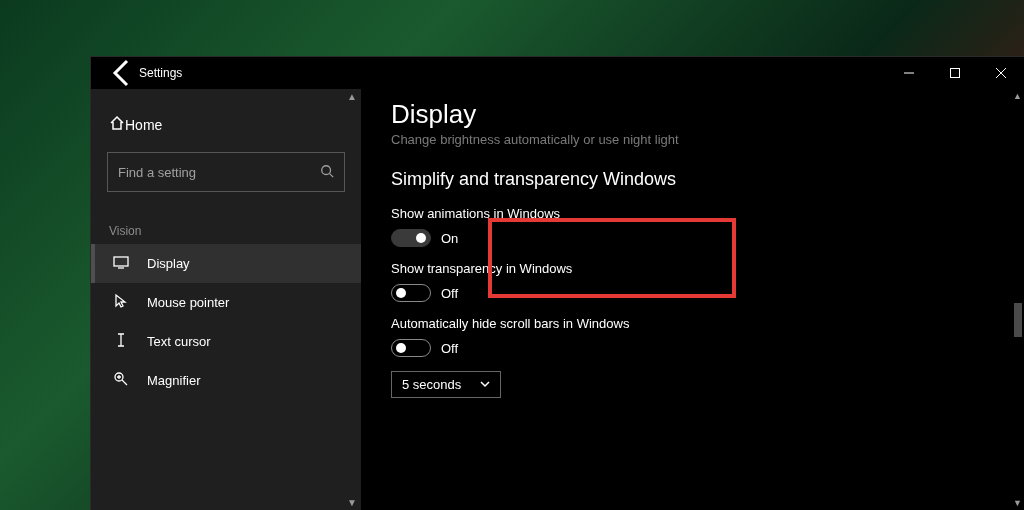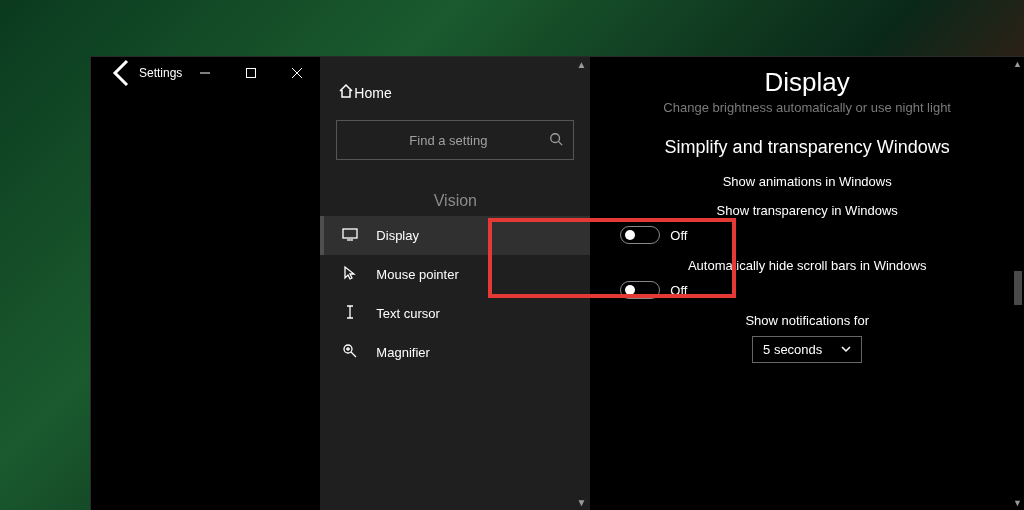--- a/index.html
+++ b/index.html
@@ -13,24 +13,23 @@
     }
     .window {
       position: absolute;
       top: 56px;
       left: 90px;
       right: 0;
       bottom: 0;
       background: #000;
       color: #fff;
       display: flex;
-      flex-direction: row;
+      flex-direction: column;
       border-top: 1px solid #2a2a2a;
       border-left: 1px solid #2a2a2a;
-      text-align: center;
     }
     .titlebar {
       height: 32px;
       display: flex;
       align-items: center;
       padding-left: 16px;
       background: #000;
     }
     .back-btn {
       width: 32px;
@@ -89,21 +88,21 @@
     .search-box .ph { flex: 1; }
     .search-box svg { width: 14px; height: 14px; stroke: #a0a0a0; fill: none; stroke-width: 1.5; }
     .sidebar-heading {
       padding: 4px 18px 18px 18px;
       font-size: 14px;
       font-weight: 600;
       color: #fff;
     }
     .sidebar-group {
       padding: 0 18px 6px 18px;
-      font-size: 16px;
+      font-size: 12px;
       color: #8a8a8a;
     }
     .side-item {
       display: flex;
       align-items: center;
       gap: 18px;
       padding: 10px 18px;
       font-size: 13px;
       color: #fff;
       cursor: pointer;
@@ -277,20 +276,26 @@
     </div>
 
     <div class="main">
       <h1>Display</h1>
       <div class="subtitle">Change brightness automatically or use night light</div>
 
       <div class="section-h">Simplify and transparency Windows</div>
 
       <div class="setting">
         <div class="setting-label">Show animations in Windows</div>
+        <div class="toggle-row">
+          <div class="toggle on">
+              <div class="knob"></div>
+            </div>
+          <span class="toggle-state">On</span>
+        </div>
       </div>
 
       <div class="setting">
         <div class="setting-label">Show transparency in Windows</div>
         <div class="toggle-row">
           <div class="toggle">
               <div class="knob"></div>
             </div>
           <span class="toggle-state">Off</span>
         </div>
@@ -300,21 +305,20 @@
         <div class="setting-label">Automatically hide scroll bars in Windows</div>
         <div class="toggle-row">
           <div class="toggle">
               <div class="knob"></div>
             </div>
           <span class="toggle-state">Off</span>
         </div>
       </div>
 
       <div class="setting">
-        <div class="setting-label">Show notifications for</div>
         <div class="select">
           <span>5 seconds</span>
           <span>
             <svg viewBox="0 0 10 10">
                 <path d="M1 3 L5 7 L9 3"></path>
               </svg>
           </span>
         </div>
       </div>
 

